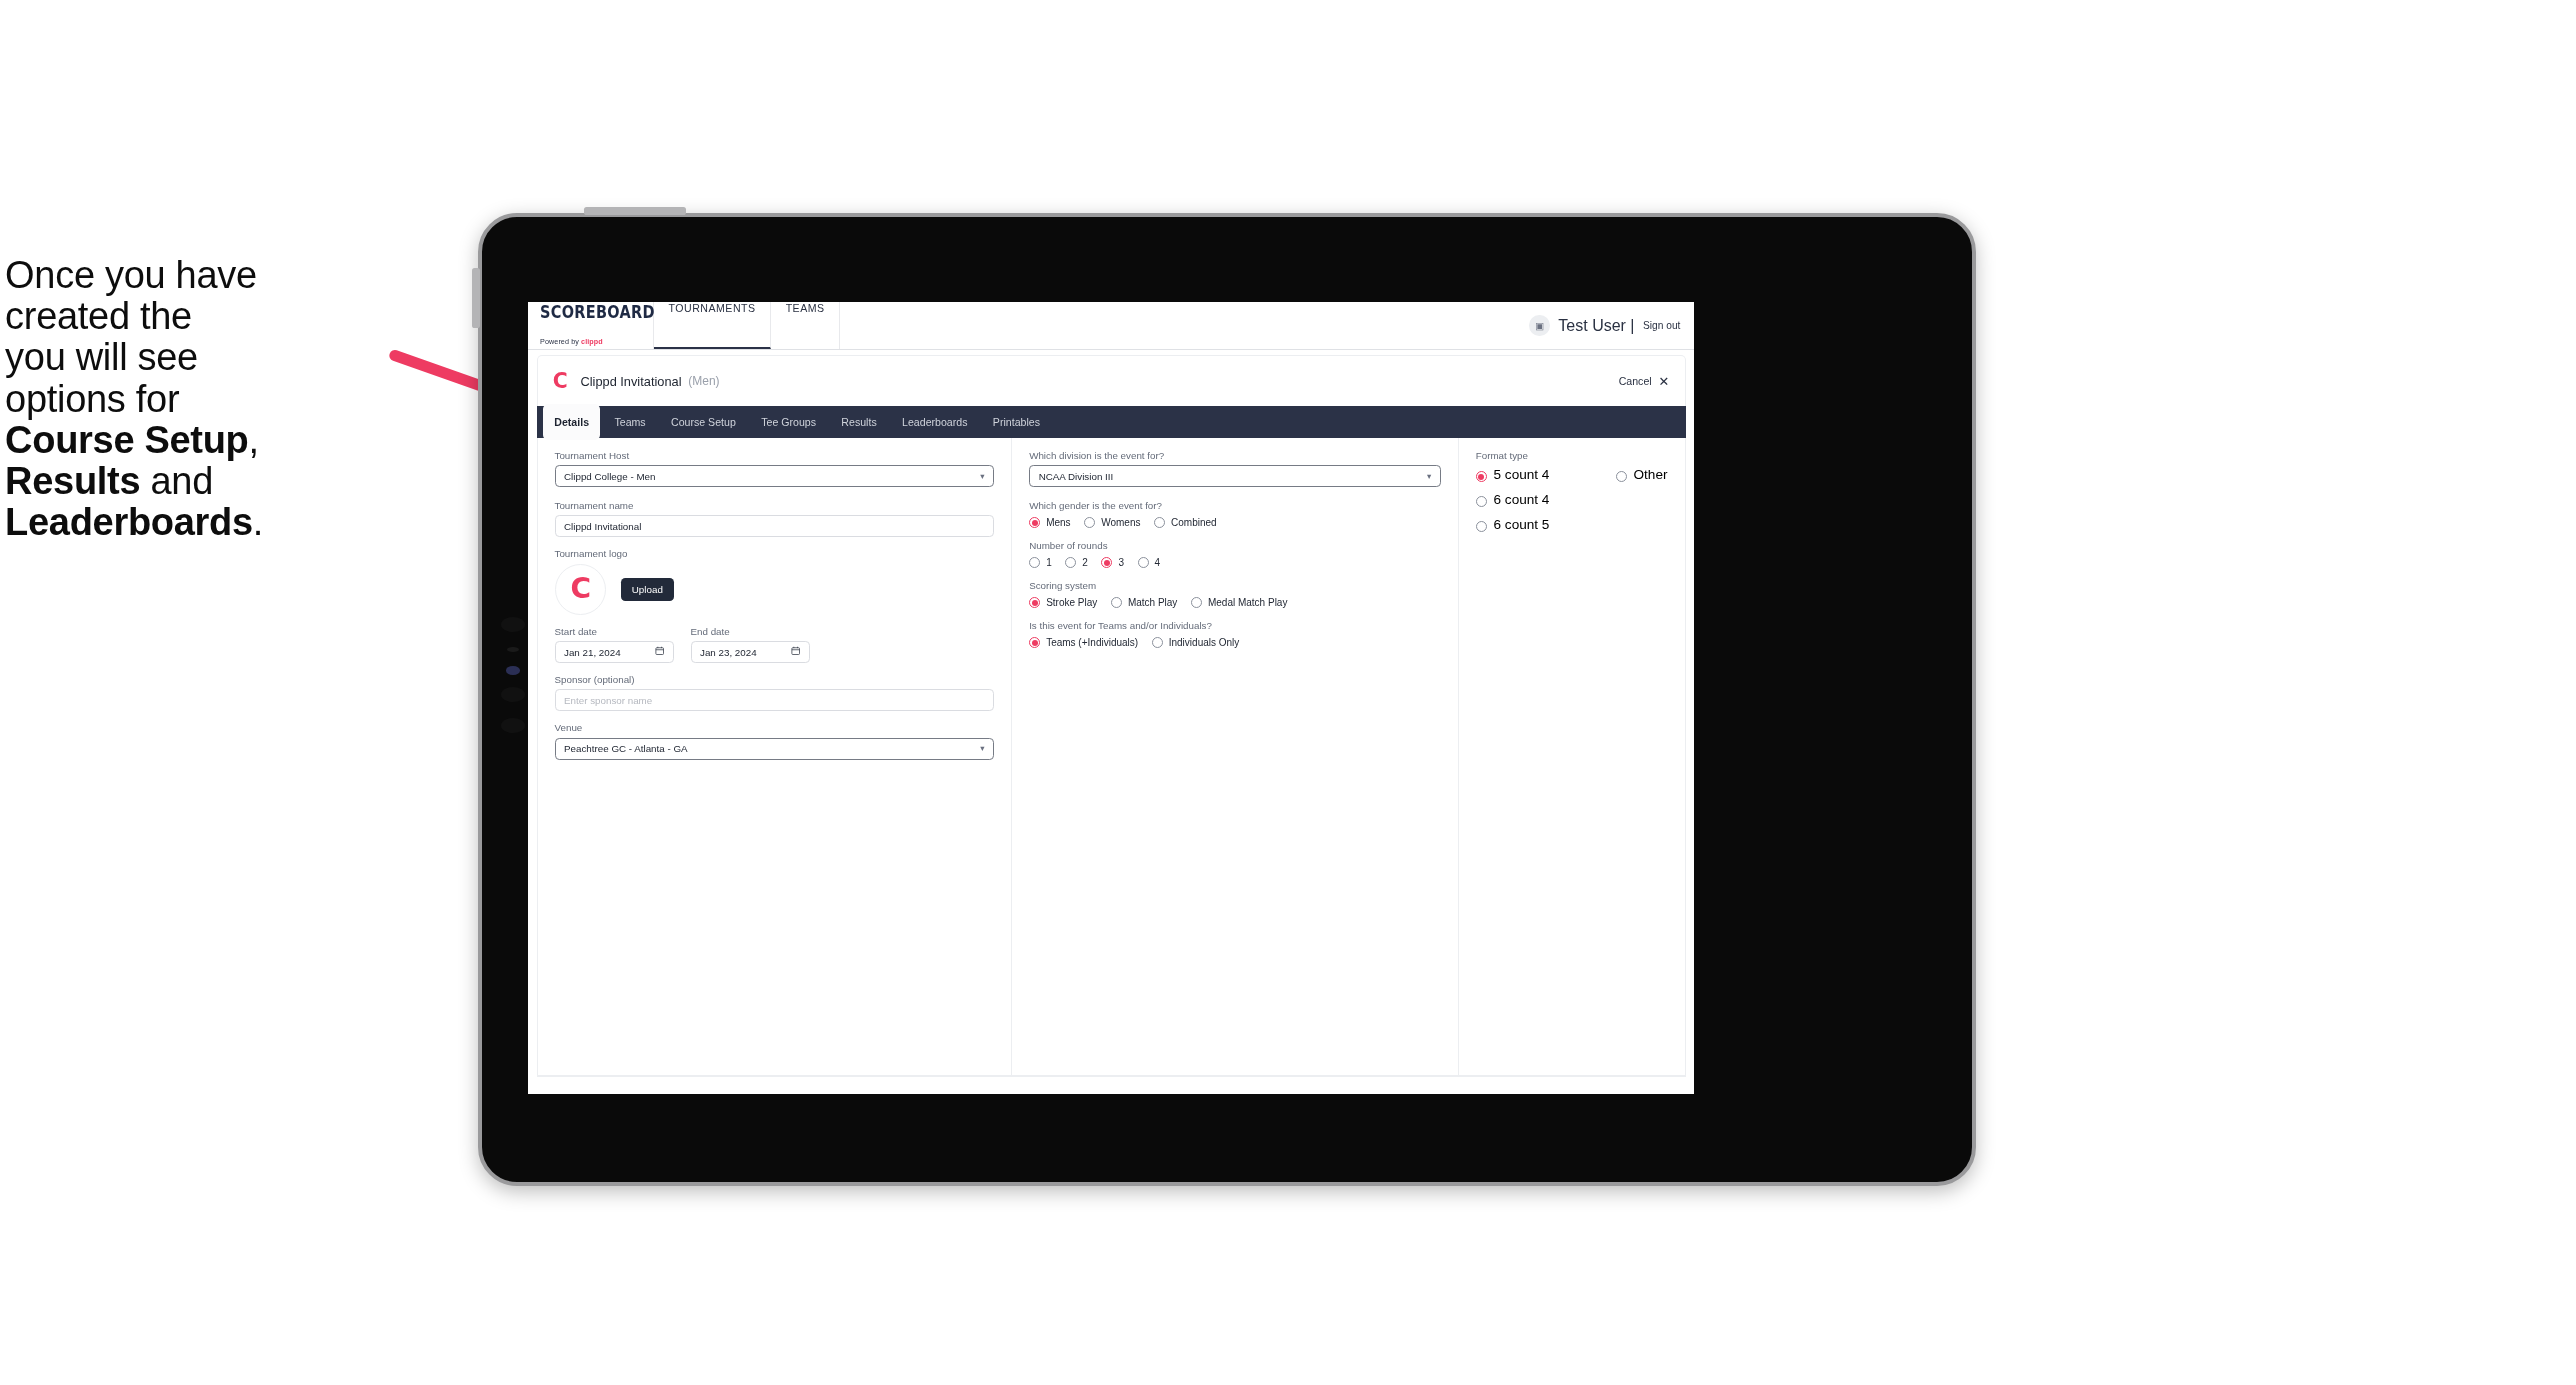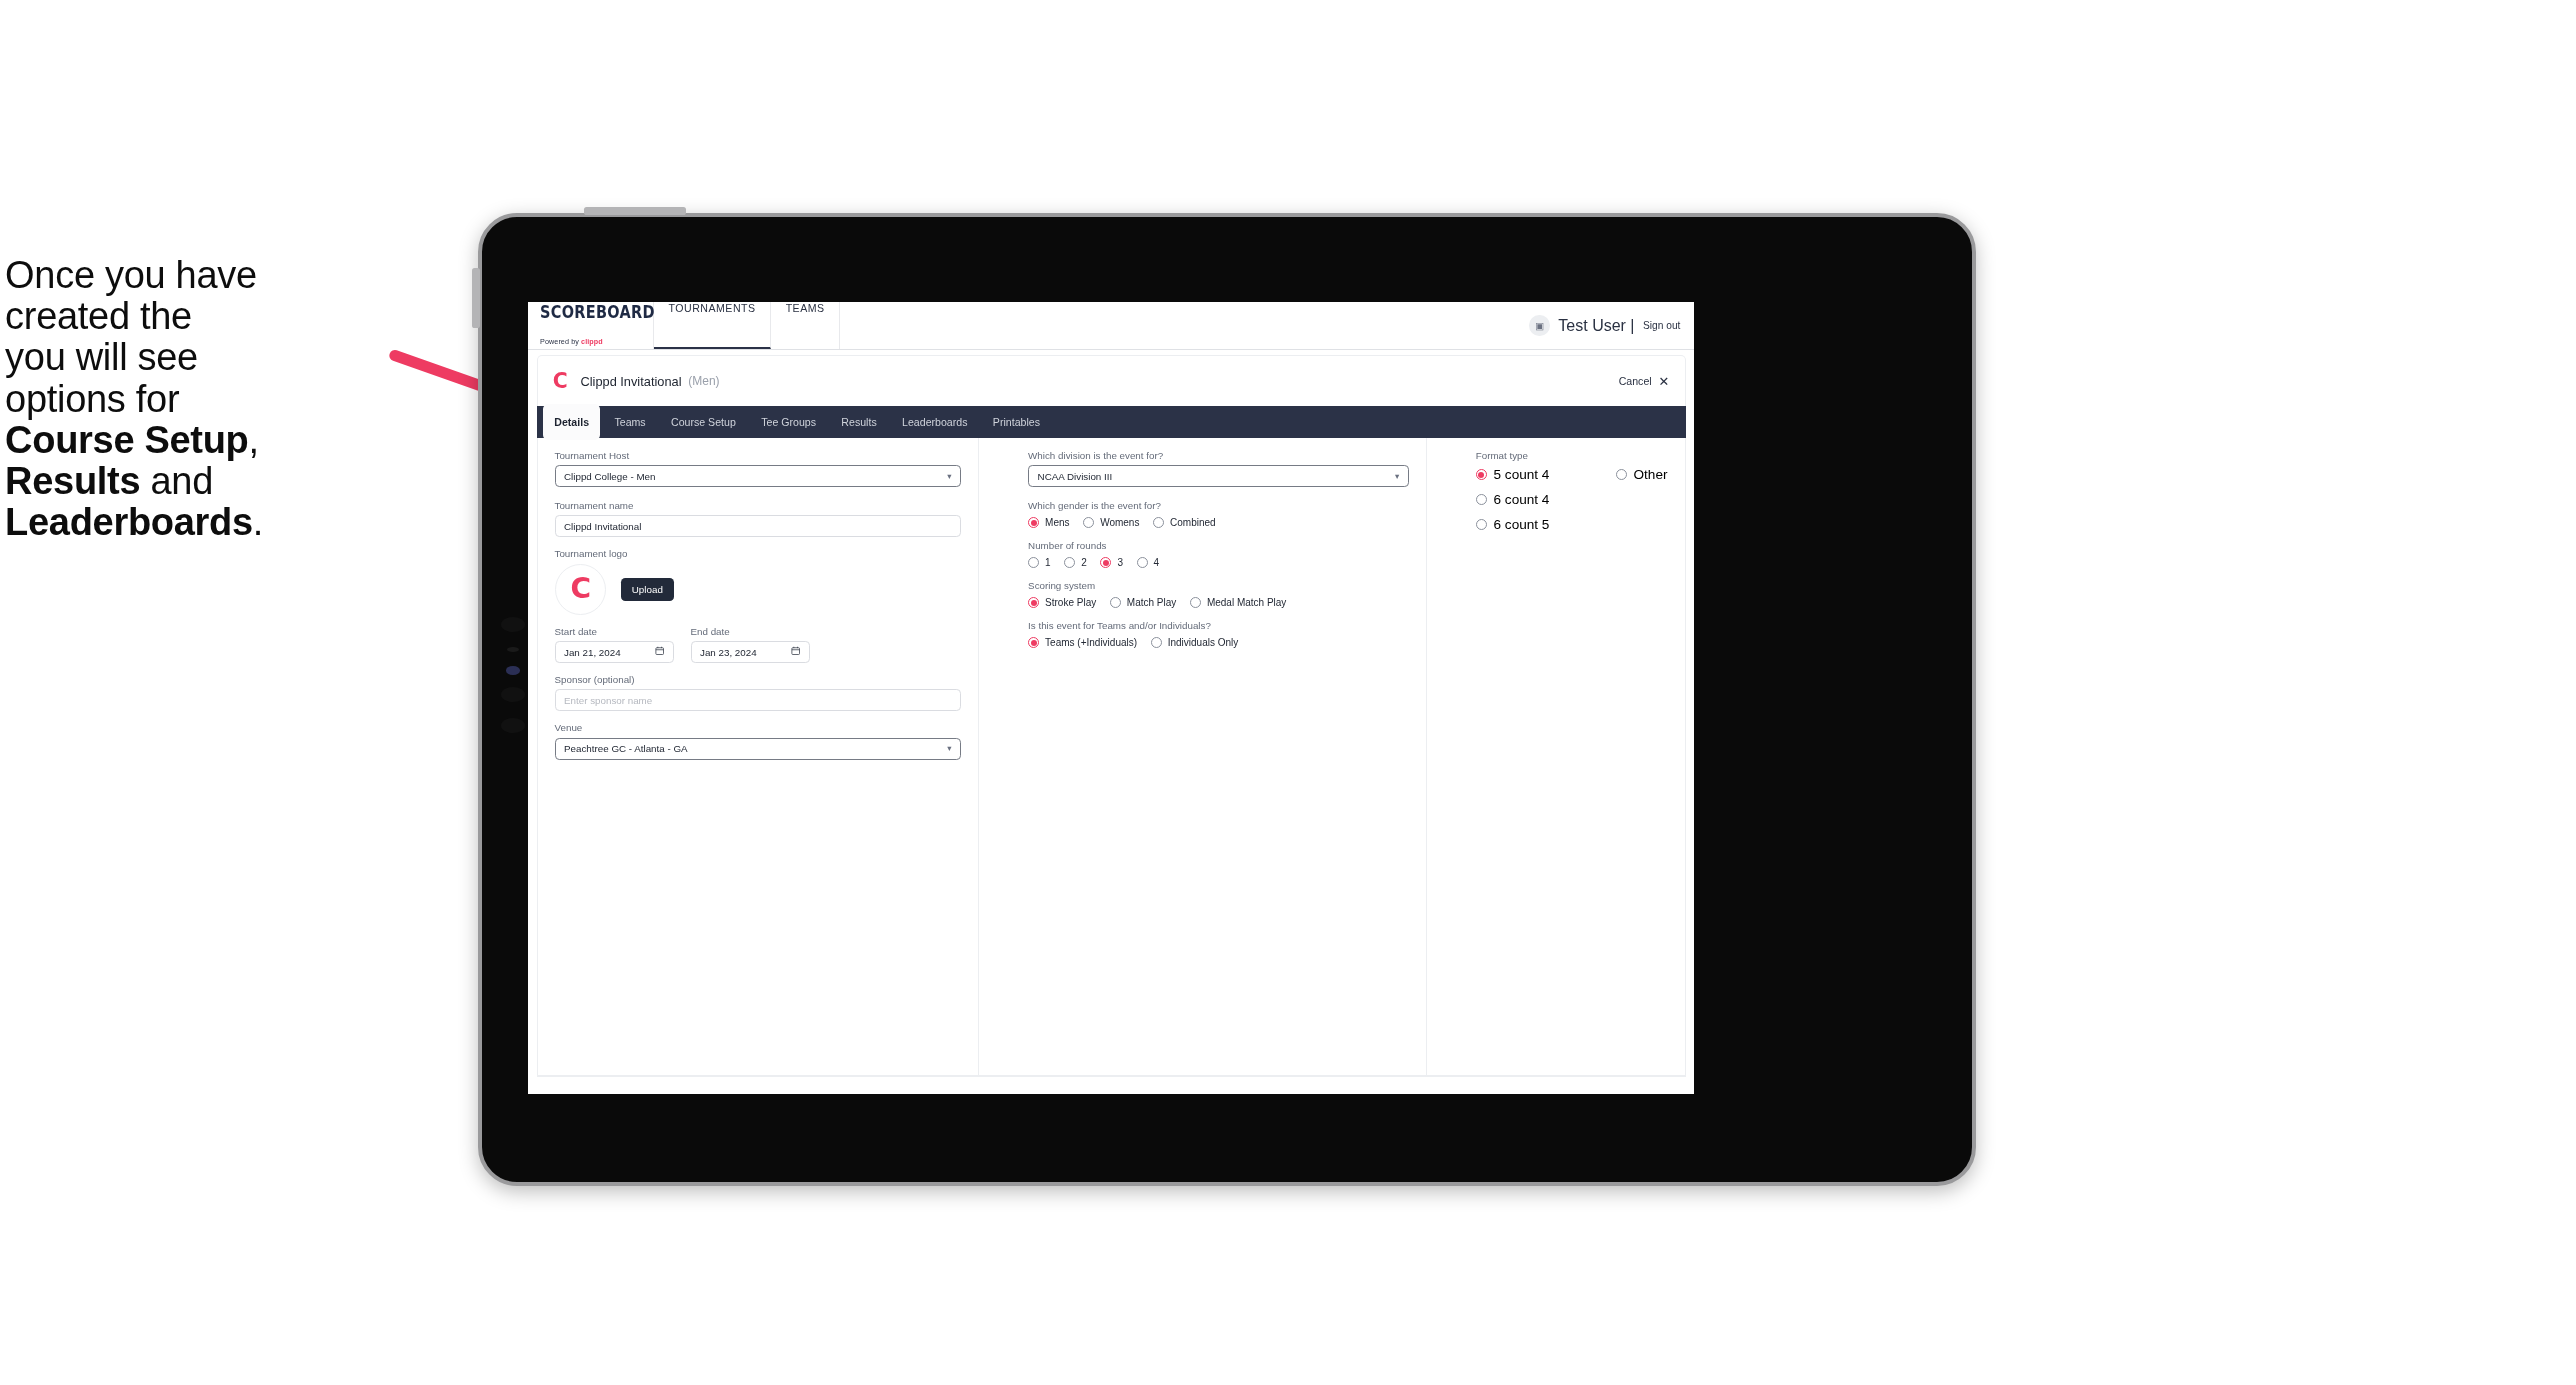--- a/index.html
+++ b/index.html
@@ -132,21 +132,21 @@
   .tab.active { background:#fbfbfc; color:#1d2330; font-weight:700; }
 
   
   #panel {
     margin: 0 8.5px;
     background:#fff;
     border: 0.9px solid #eceef1; border-top:none;
     height: 638px;
     display:flex; flex-direction:column;
   }
-  #cols { flex:1; display:flex;gap:32px; }
+  #cols { flex:1; display:flex; }
   .col { padding: 12px 17px 0 17px; }
   .col.c1 { width: 489px; border-right: 0.9px solid #eceef1; }
   .col.c2 { width: 460px; border-right: 0.9px solid #eceef1; }
   .col.c3 { flex:1; }
 
   .flabel { font-size: 9.8px; color:#646b79; margin: 0 0 4.3px 0; }
   .field {
     height: 22px; border: 0.9px solid #767b85; border-radius: 4.3px;
     display:flex; align-items:center; padding: 0 8.5px;
     font-size: 9.8px; color:#232935; background:#fff;
@@ -191,21 +191,21 @@
   .radio.on::after {
     content:""; position:absolute; left:50%; top:50%;
     width: 6px; height:6px; border-radius:50%; background:#ee3b62;
     transform: translate(-50%,-50%);
   }
   .ropt .rt { font-size: 10px; color:#232935; }
 
   .fmt-wrap { display:flex; }
   .fmt-col-a { width: 140px; }
   .fmt-col-b { flex:1; }
-  .fmt-item { display:flex; align-items:center; gap:6.8px; margin-bottom: 10.2px; cursor:pointer;}
+  .fmt-item { display:flex; align-items:flex-end; gap:6.8px; margin-bottom: 10.2px; cursor:pointer;}
 
   
   #footer {
     height: 60px; border-top: 0.9px solid #eceef1;
     display:flex; align-items:center; justify-content:flex-end;
     padding-right: 22px; gap: 12px; background:#fff;
     margin: 0 8.5px 6.8px 8.5px;
   }
 </style>
 </head>

